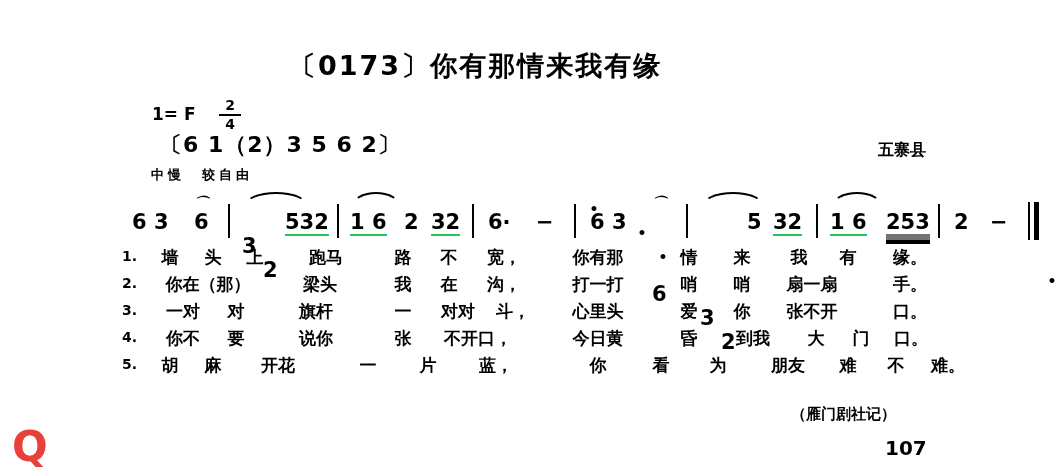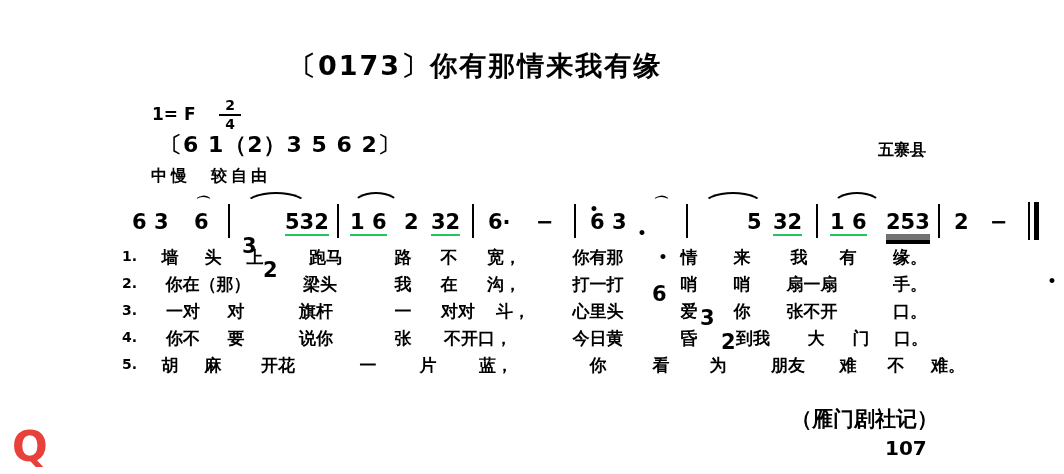--- a/index.html
+++ b/index.html
@@ -78,21 +78,21 @@
     white-space: nowrap;
     letter-spacing: 1px;
     margin-left: 48px;
   }
 
   
   .tempo {
     position: absolute;
     left: 139px;
     top: 166px;
-    font-size: 16px;
+    font-size: 13px;
     font-weight: bold;
     white-space: nowrap;
     letter-spacing: 4px;
   }
 
   
   .staff {
     position: absolute;
     left: 120px;
     top: 190px;
@@ -172,21 +172,21 @@
     top: 0;
     text-align: center;
     transform: translateX(-50%);
   }
 
   
   .credit {
     position: absolute;
     left: 779px;
     top: 405px;
-    font-size: 21px;
+    font-size: 15px;
     font-weight: bold;
     white-space: nowrap;
   }
   .page-num {
     position: absolute;
     left: 873px;
     top: 436px;
     font-size: 20px;
     font-weight: bold;
   }

